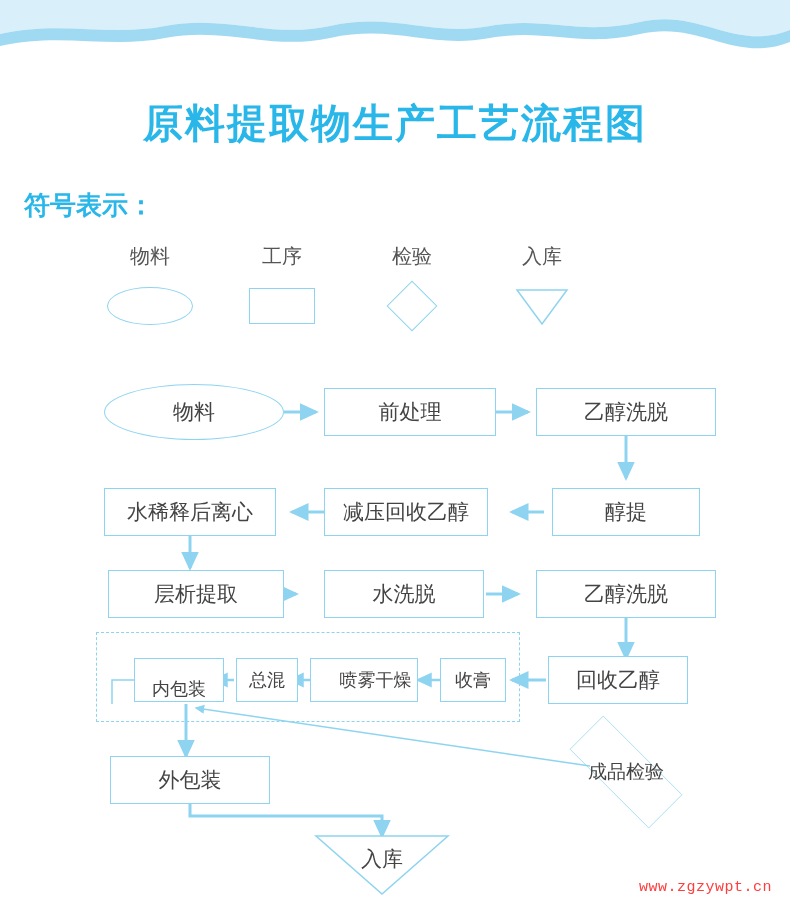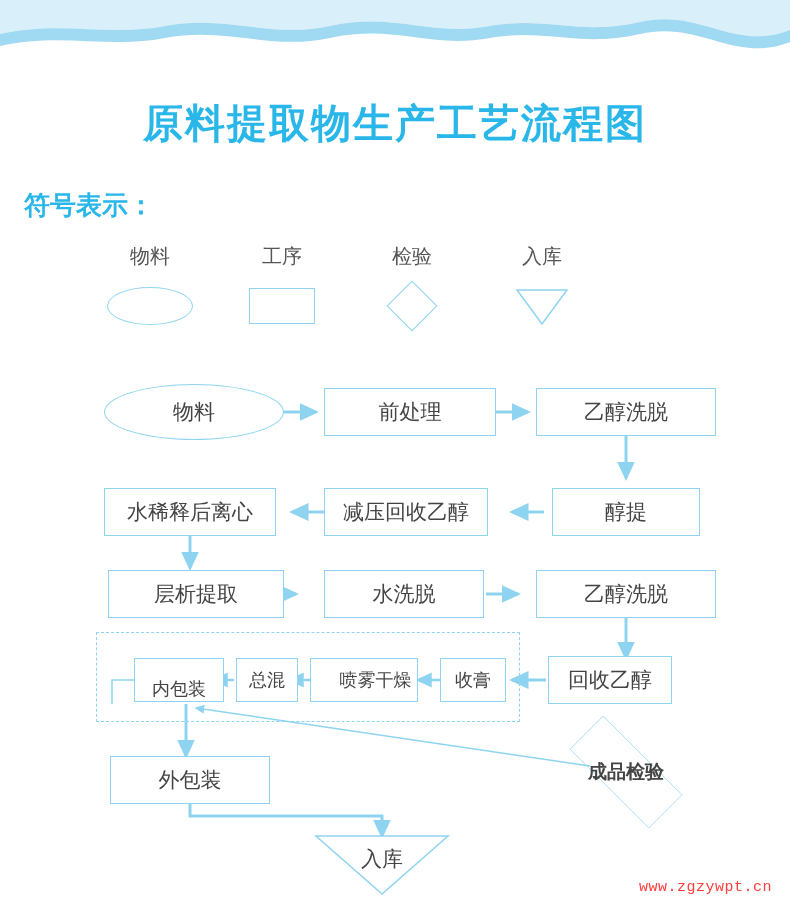--- a/index.html
+++ b/index.html
@@ -107,21 +107,20 @@
   }
   .node.small {
     font-size: 18px;
   }
   .node.ellipse {
     border-radius: 50%;
   }
   .node.diamond {
     border: none;
     background: transparent;
-    font-weight: bold;
   }
   .diamond-inner {
     position: absolute;
     inset: 0;
     border: 1.5px solid #8ed4f0;
     transform: rotate(45deg) scale(0.70);
     transform-origin: center;
   }
   .diamond-text {
     position: relative;
@@ -262,21 +261,21 @@
   <div class="node" style="left:108px; top:202px; width:176px; height:48px;font-family:Liberation Mono, monospace;">
     <span>层析提取</span>
   </div>
   <div class="node" style="left:324px; top:202px; width:160px; height:48px;">
     <span>水洗脱</span>
   </div>
   <div class="node" style="left:536px; top:202px; width:180px; height:48px;">
     <span>乙醇洗脱</span>
   </div>
 
-  <div class="node" style="left:548px; top:288px; width:124px; height:48px;">
+  <div class="node" style="left:548px; top:288px; width:140px; height:48px;">
     <span>回收乙醇</span>
   </div>
   <div class="node small" style="left:440px; top:290px; width:66px; height:44px;">
     <span>收膏</span>
   </div>
   <div class="node small" style="left:310px; top:290px; width:108px; height:44px;padding-left:23px;">
     <span>喷雾干燥</span>
   </div>
   <div class="node small" style="left:236px; top:290px; width:62px; height:44px;">
     <span>总混</span>

